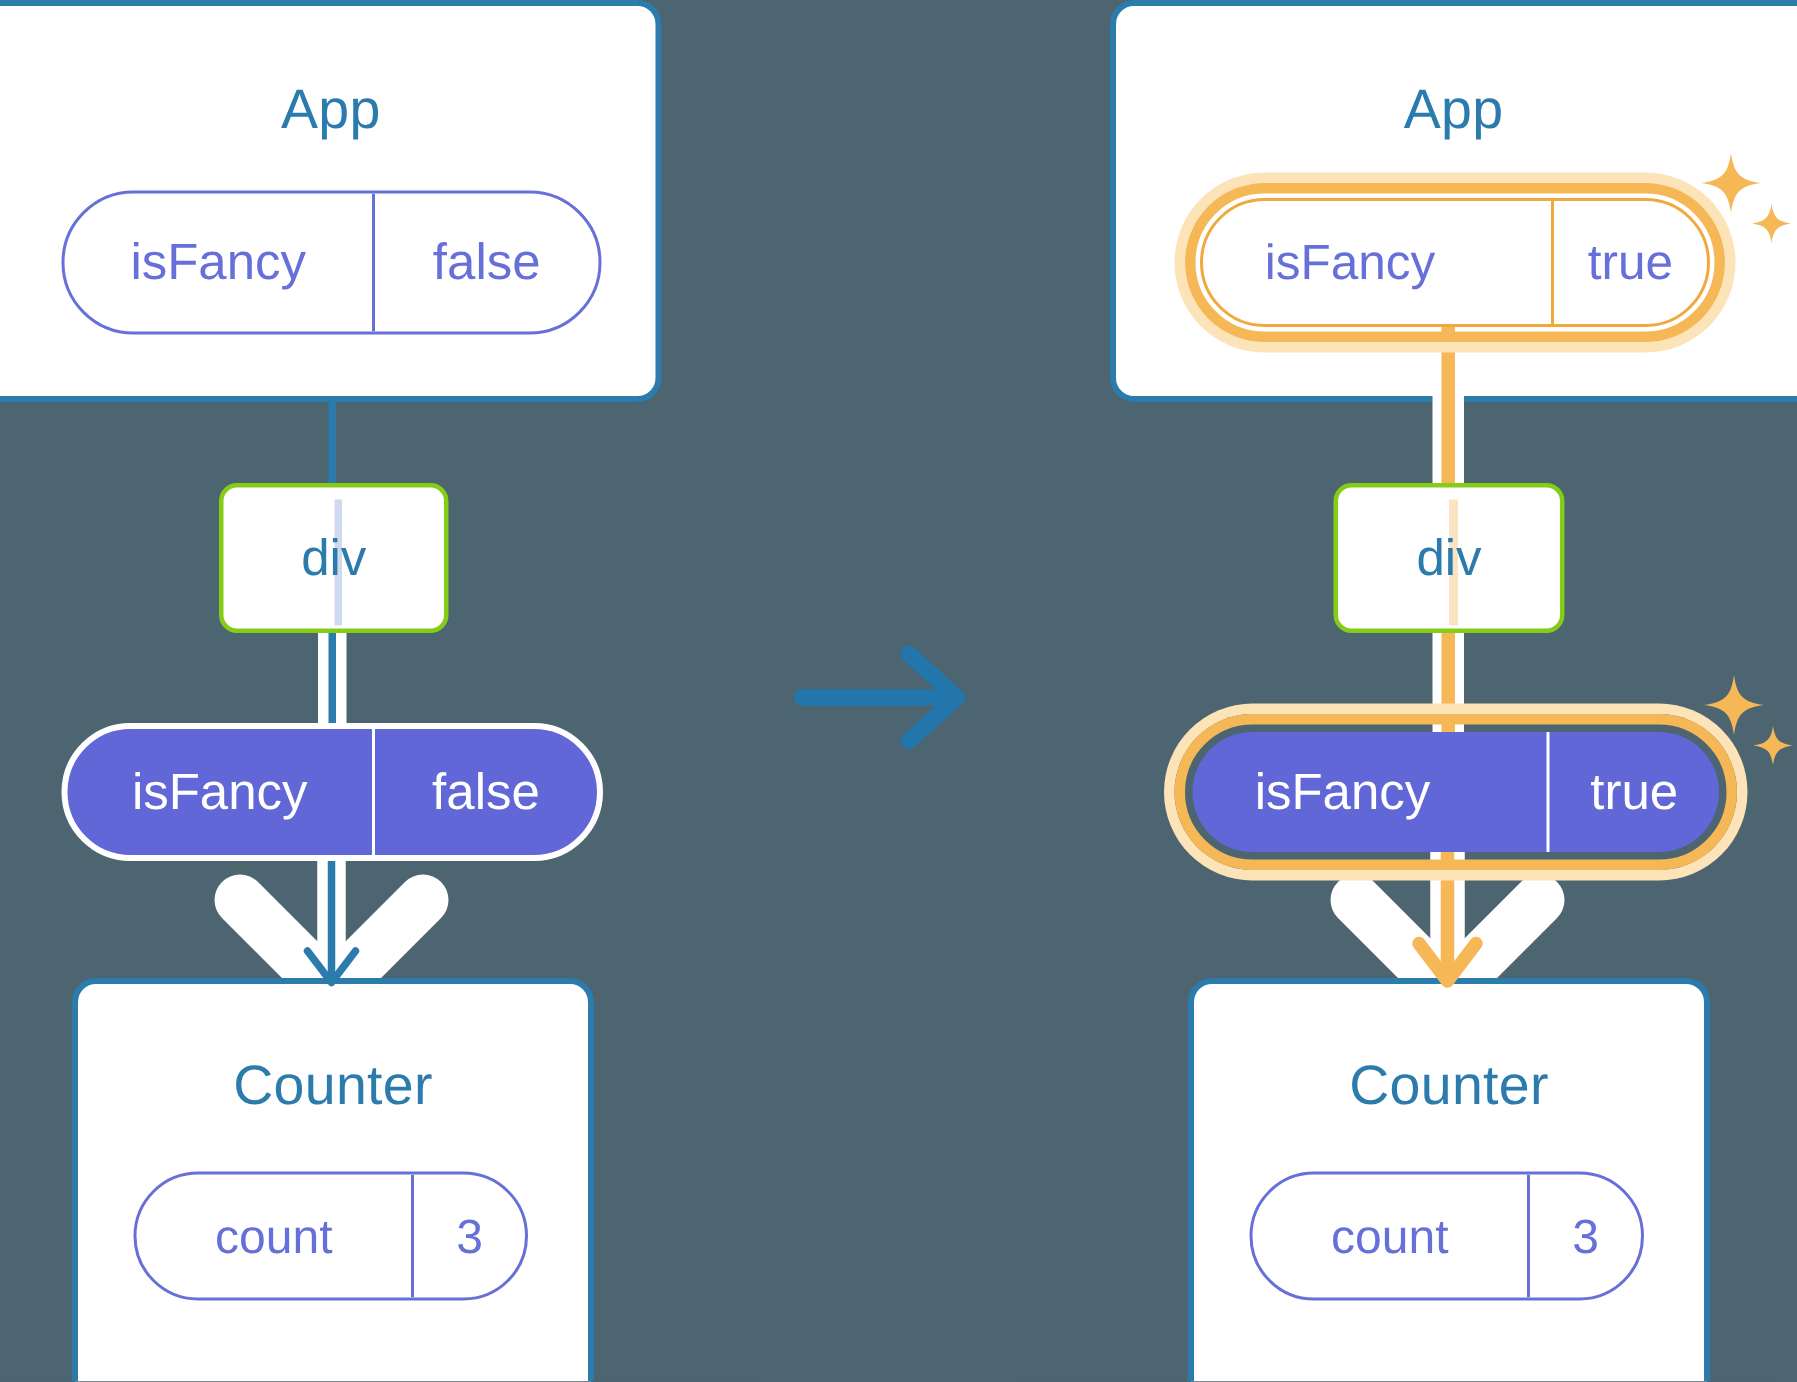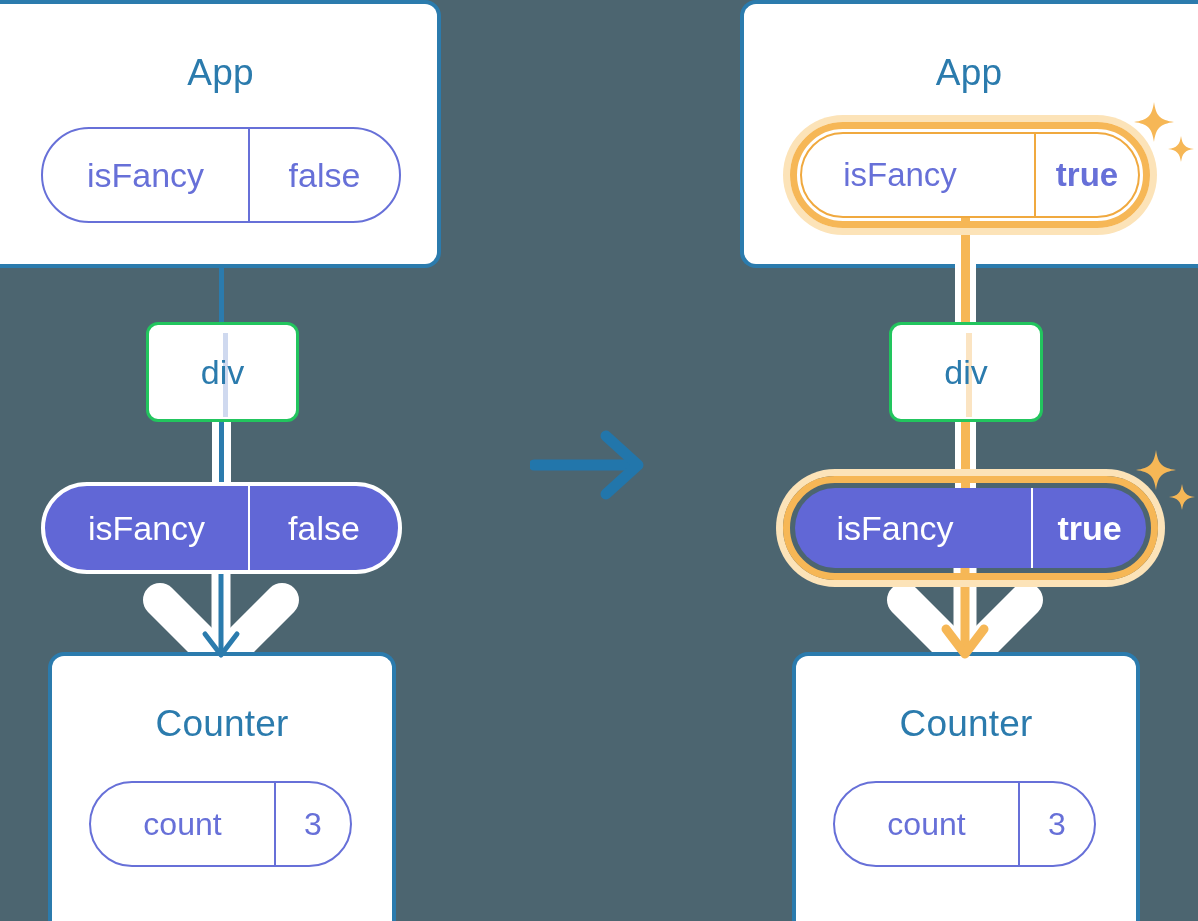--- a/index.html
+++ b/index.html
@@ -31,21 +31,21 @@
     color:#2b7bad;
     font-size:37px;
     letter-spacing:.2px;
     z-index:6;
   }
 
   
   .divbox{
     position:absolute;
     background:#ffffff;
-    border:3px solid #22c55e;
+    border:3px solid #84cc16;
     border-radius:12px;
     box-sizing:border-box;
     display:flex;align-items:center;justify-content:center;
     color:#2b7bad;
     font-size:34px;
     z-index:8;
   }
 
   
   .pill{
@@ -74,21 +74,21 @@
   
   .pill.solid{
     background:#6167d6;
     border:4px solid #ffffff;
   }
   .pill.solid .cell{color:#ffffff;}
   .pill.solid .cell.value{border-left:2px solid #ffffff;}
 
   .cell.name{flex:0 0 auto;}
   .cell.value{flex:1 1 auto;}
-  .cell.bold{font-weight:bold;margin-left:36px;}
+  .cell.bold{font-weight:normal;margin-left:36px;}
 
   
   .ring{
     position:absolute;
     border-radius:999px;
     box-sizing:border-box;
     border:7px solid #f6b756;
     box-shadow:0 0 0 7px #fce3b8;
     z-index:8;
     pointer-events:none;

